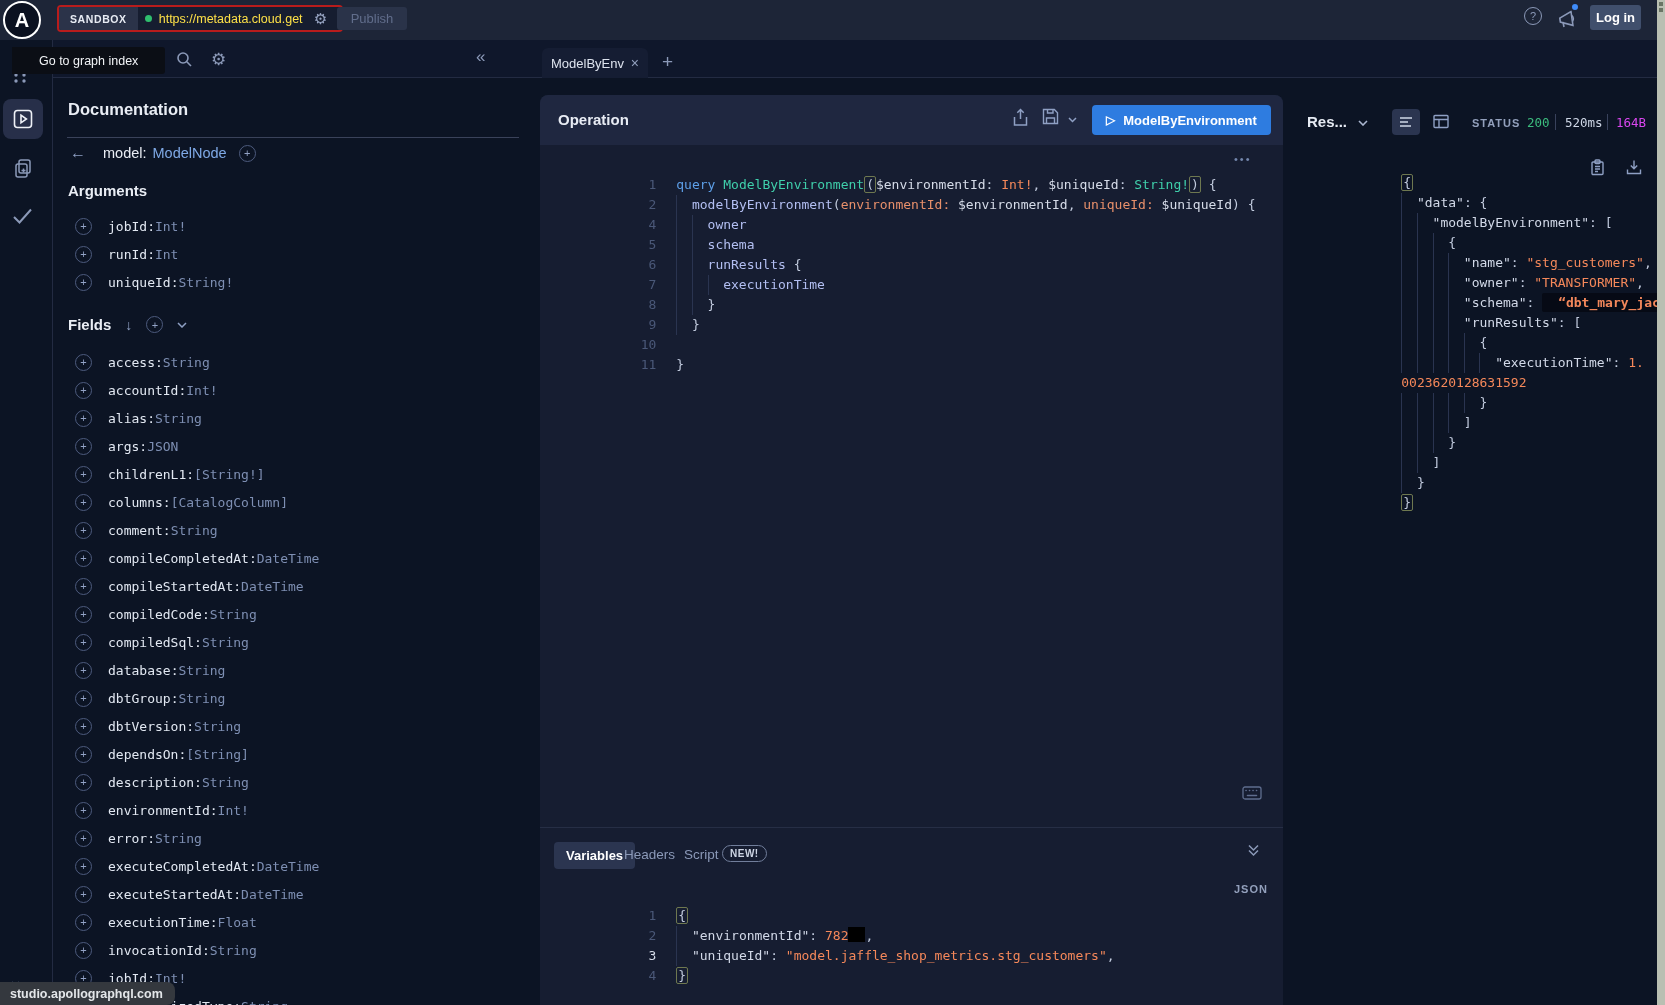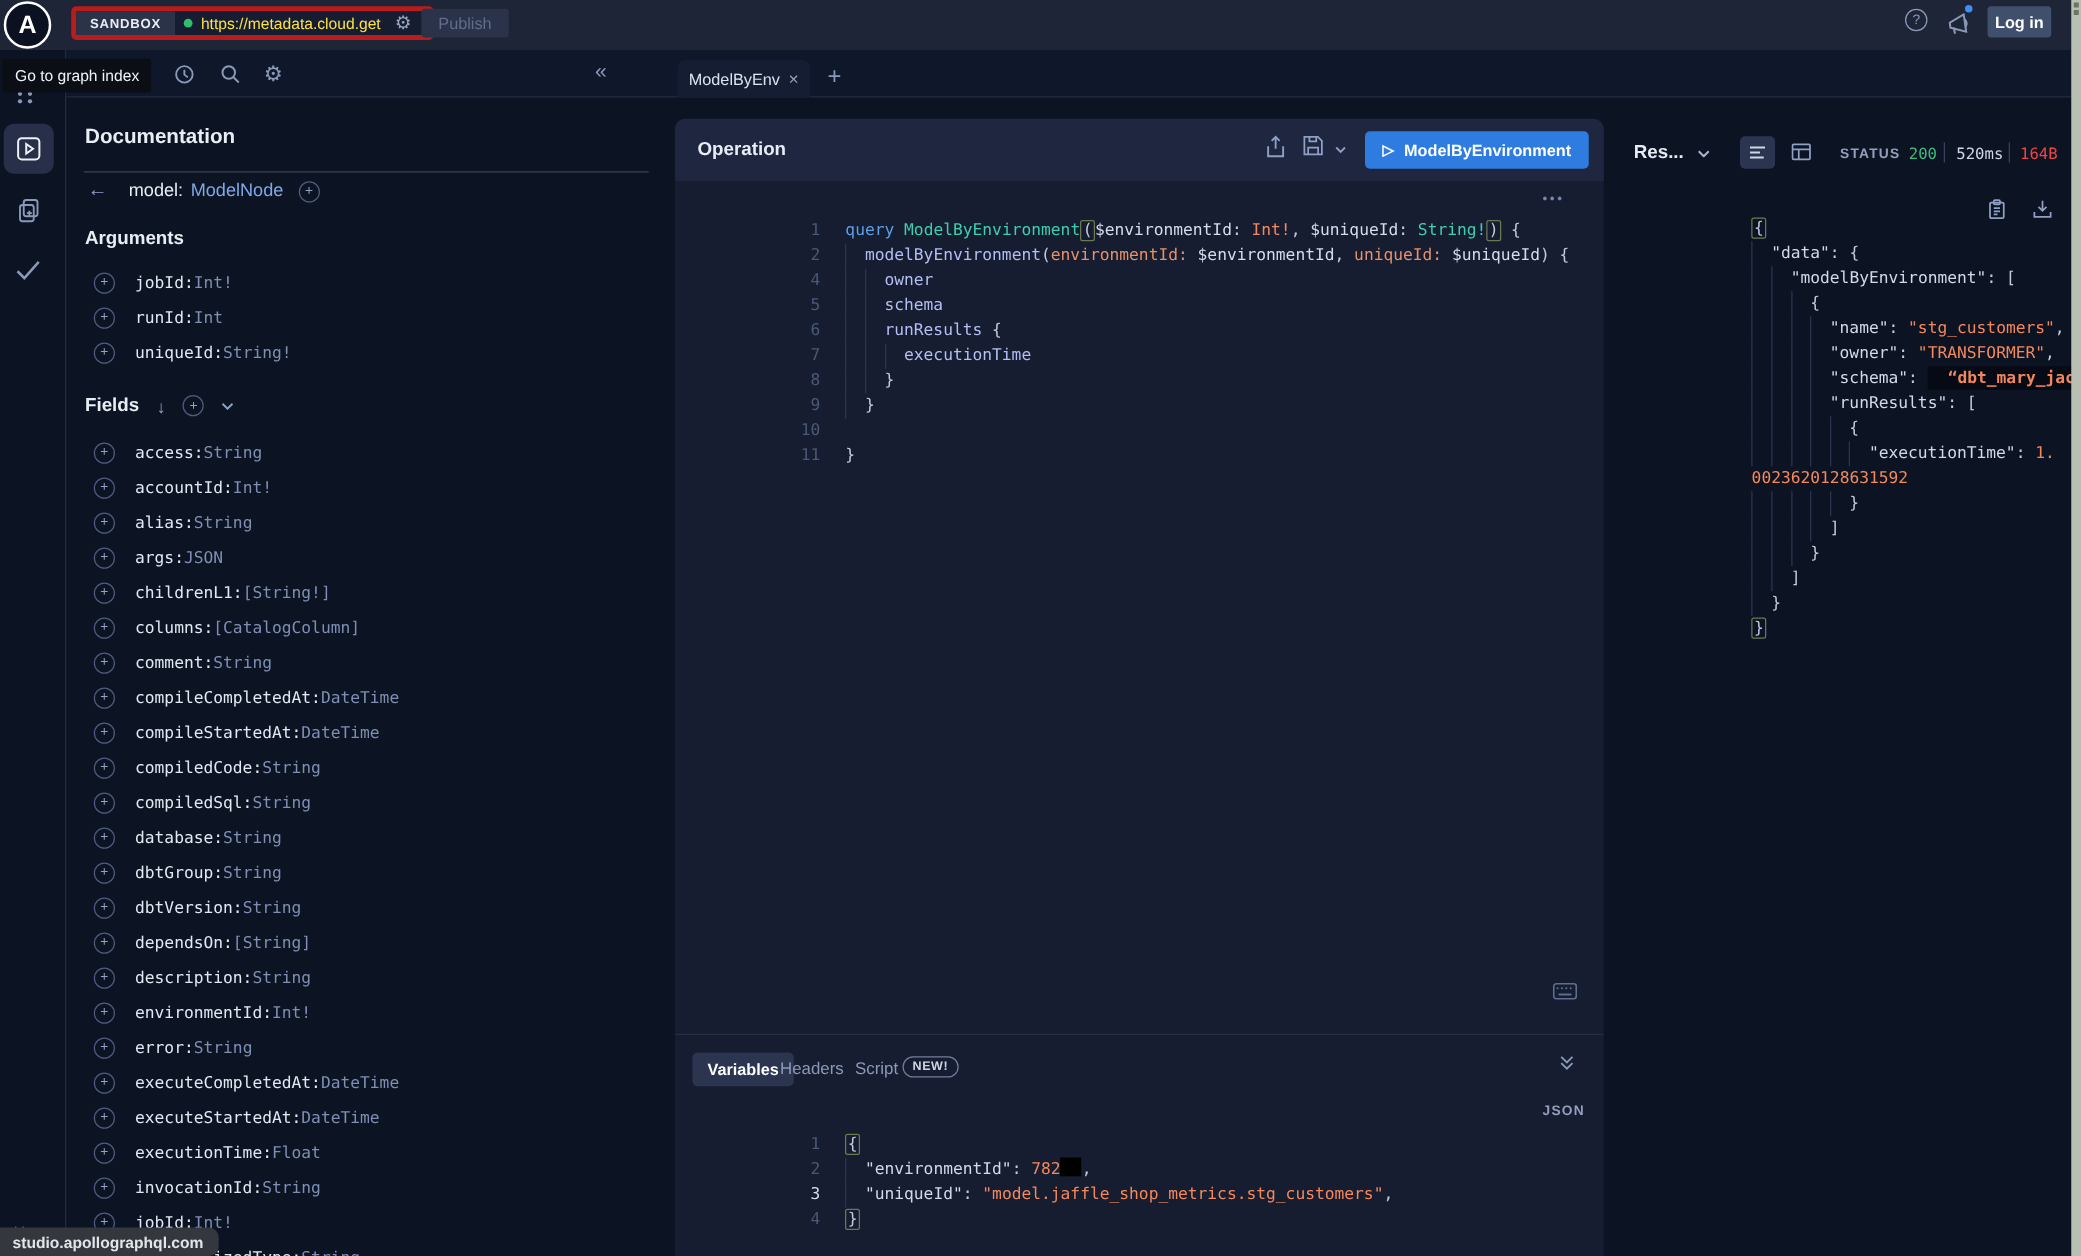--- a/index.html
+++ b/index.html
@@ -5,21 +5,21 @@
   *{box-sizing:border-box;margin:0;padding:0}
   html,body{width:1665px;height:1005px;overflow:hidden}
   body{font-family:"Liberation Sans",sans-serif;background:#0c1424;color:#dfe5f0}
   .screen{position:relative;width:1665px;height:1005px;background:#0c1424;overflow:hidden}
   .abs{position:absolute}
   svg{display:block}
 
   
   .topbar{left:0;top:0;width:1665px;height:40px;background:#1d2537}
   .logo{left:3px;top:1px;width:38px;height:38px;border:2px solid #fff;border-radius:50%;background:#0b1120;display:flex;align-items:center;justify-content:center;font-weight:bold;font-size:20px;color:#fff}
-  .urlgroup{left:57px;top:5px;height:27px;display:flex;border:4px solid #b91c1c;border-radius:4px;overflow:hidden}
+  .urlgroup{left:57px;top:5px;height:27px;display:flex;border:2px solid #b91c1c;border-radius:4px;overflow:hidden}
   .sandbox{background:#2b3349;color:#e8ecf4;font-size:10.5px;font-weight:bold;letter-spacing:.6px;display:flex;align-items:center;padding:0 11px}
   .urlbox{background:#161d30;display:flex;align-items:center;width:203px;padding:0 7px;gap:7px}
   .gdot{width:7px;height:7px;border-radius:50%;background:#2fbe6e;flex:none}
   .urltext{font-size:12.5px;color:#fde047;white-space:nowrap;overflow:hidden;width:148px}
   .gearchar{color:#97a4c2;font-size:15px;line-height:1}
   .publish{left:337px;top:7px;width:70px;height:23px;background:#2a3349;border-radius:3px;color:#616d8b;font-size:13px;font-weight:normal;display:flex;align-items:center;justify-content:center}
   .help{left:1524px;top:7px;width:18px;height:18px;border:1.5px solid #8b99b8;border-radius:50%;color:#8b99b8;font-size:11px;display:flex;align-items:center;justify-content:center}
   .mega{left:1556px;top:7px;color:#8b99b8}
   .megadot{left:1570px;top:2px;width:10px;height:10px;border-radius:50%;background:#3f8cfa;border:2px solid #1d2537}
   .login{left:1590px;top:5px;width:51px;height:25px;background:#404f6c;border-radius:3px;color:#fff;font-size:13px;font-weight:bold;display:flex;align-items:center;justify-content:center}
@@ -30,21 +30,21 @@
   .railicon{color:#8b99b8}
   .graphdots{left:12px;top:32px}
   .raildots{left:11px;top:933px;color:#5c6a86;font-size:11px;letter-spacing:3px}
 
   
   .toolrow{left:53px;top:40px;width:1612px;height:38px;background:#0f172b;border-bottom:1px solid #232b42}
   .toolicon{color:#8b99b8}
   .collapse{left:423px;top:8px;color:#8b99b8;font-size:17px;line-height:1}
 
   
-  .tipgraph{left:2px;top:47px;height:27px;background:#0b0e15;color:#f2f4f7;font-size:12.5px;display:flex;align-items:center;padding:0 10px;border-radius:0 3px 3px 0;z-index:60}
+  .tipgraph{left:12px;top:47px;height:27px;background:#0b0e15;color:#f2f4f7;font-size:12.5px;display:flex;align-items:center;padding:0 27px;border-radius:0 3px 3px 0;z-index:60}
   .pill{left:0;top:982px;height:23px;background:#34383e;color:#e3e6e9;font-size:12.5px;font-weight:bold;display:flex;align-items:center;padding:0 12px 0 10px;border-radius:0 8px 8px 0;z-index:60}
 
   
   .docs{left:53px;top:78px;width:478px;height:927px;overflow:hidden}
   .doctitle{left:15px;top:22px;font-size:16.5px;font-weight:bold;color:#e9edf4}
   .dochr{left:14px;top:59px;width:452px;border-top:1px solid #3a425a}
   .crumb{left:14px;top:61px;height:28px;display:flex;align-items:center}
   .backarrow{color:#8fa0c4;font-size:16px;width:24px;margin-left:3px}
   .crumbname{font-size:14.5px;font-weight:normal;color:#e9edf4;margin-left:9px}
   .crumbtype{font-size:14.5px;color:#7fa9e6;margin-left:6px}
@@ -105,21 +105,21 @@
   
   .resp{left:1296px;top:95px;width:361px;height:910px}
   .restitle{position:absolute;left:11px;top:18px;font-size:15px;font-weight:bold;color:#e6ebf3}
   .reschev{position:absolute;left:62px;top:25px;color:#aab6cf}
   .viewchip{position:absolute;left:96px;top:14px;width:28px;height:26px;background:#2b3550;border-radius:4px;display:flex;align-items:center;justify-content:center;color:#cfd7e6}
   .tableic{position:absolute;left:137px;top:19px;color:#8fa0c4}
   .statuslab{position:absolute;left:176px;top:22px;font-size:11px;letter-spacing:1px;color:#93a0bc;font-weight:bold}
   .statuscode{position:absolute;left:231px;top:20px;font-size:12.5px;color:#3cbd7e;font-family:"DejaVu Sans Mono",monospace}
   .metasep{position:absolute;top:19px;width:1px;height:16px;background:#39425c}
   .metatime{position:absolute;left:269px;top:20px;font-size:12.5px;color:#cfd7e6;font-family:"DejaVu Sans Mono",monospace}
-  .metasize{position:absolute;left:320px;top:20px;font-size:12.5px;color:#ef4444;font-family:"DejaVu Sans Mono",monospace}
+  .metasize{position:absolute;left:320px;top:20px;font-size:12.5px;color:#d946ef;font-family:"DejaVu Sans Mono",monospace}
   .copyic{position:absolute;left:294px;top:64px;color:#8fa0c4}
   .dlic{position:absolute;left:330px;top:64px;color:#8fa0c4}
   .resparea{position:absolute;left:0;top:58px;width:361px;padding-left:27px}
 
   
   .strip{left:1657px;top:0;width:8px;height:1005px;background:#b9bfb2}
   .stripmark{left:1659px;width:4px;height:4px;background:#6a7565}
 </style>
 </head>
 <body>

